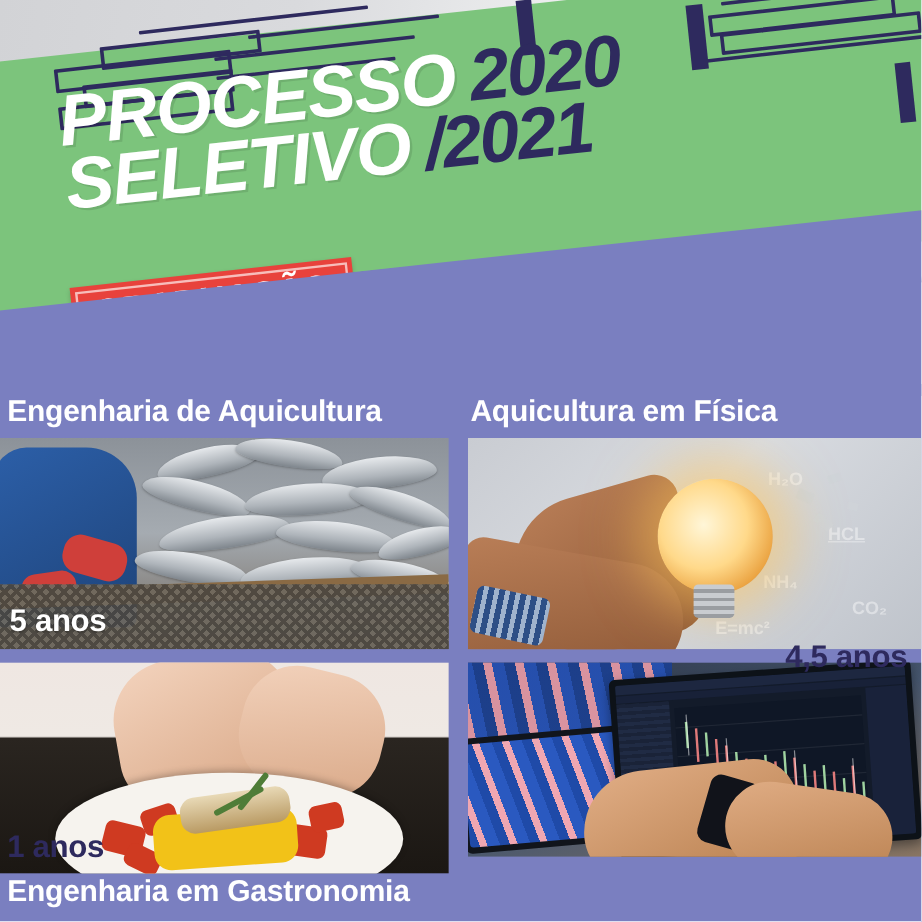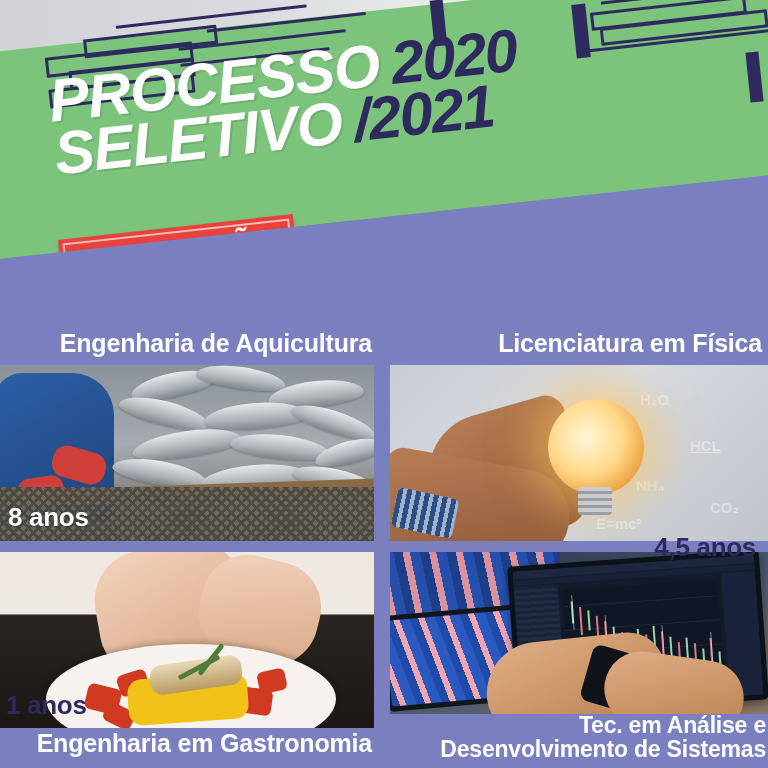--- a/index.html
+++ b/index.html
@@ -61,21 +61,21 @@
   .logo-l3{font-weight:400;font-size:16px;color:#1d1d1b;margin-top:3px;}
 
   
   .purple-sheet{position:absolute;left:-30px;top:262px;width:880px;height:200px;background:#7a7fc0;
                 transform:rotate(-6.2deg);transform-origin:left top;}
 
   
   .body-bg{position:absolute;left:0;top:320px;width:768px;height:448px;background:#7a7fc0;}
 
   .course-title{position:absolute;color:#ffffff;font-weight:700;font-size:25px;letter-spacing:-.2px;
-                text-align:right;line-height:1.04;white-space:nowrap;}
+                text-align:left;line-height:1.04;white-space:nowrap;}
   .ct-1{left:6px;top:330px;width:366px;}
   .ct-2{left:392px;top:330px;width:370px;}
   .ct-3{left:6px;top:730px;width:366px;}
   .ct-4{left:388px;top:714px;width:378px;white-space:normal;font-size:23px;}
 
   .cell{position:absolute;overflow:hidden;}
   .c1{left:0px;top:365px;width:374px;height:176px;}
   .c2{left:390px;top:365px;width:442px;height:176px;}
   .c3{left:0px;top:552px;width:374px;height:176px;}
   .c4{left:390px;top:552px;width:378px;height:162px;}
@@ -215,21 +215,21 @@
     </div>
 
 
     <div class="purple-sheet"></div>
   </div>
 
   <div class="body-bg"></div>
 
   <div class="course-title ct-1">Engenharia de Aquicultura</div>
 
-  <div class="course-title ct-2">Licenciatura em Física</div>
+  <div class="course-title ct-2">Aquicultura em Física</div>
 
   <div class="cell c1">
     <div class="art-fish">
       <div class="worker"></div>
       <div class="glove"></div>
       <div class="glove2"></div>
       <div class="fish" style="left:130px;top:8px;width:86px;height:24px;transform:rotate(-12deg);"></div>
       <div class="fish" style="left:196px;top:2px;width:90px;height:22px;transform:rotate(8deg);"></div>
       <div class="fish" style="left:268px;top:16px;width:96px;height:26px;transform:rotate(-6deg);"></div>
       <div class="fish" style="left:118px;top:36px;width:92px;height:24px;transform:rotate(14deg);"></div>
@@ -238,21 +238,21 @@
       <div class="fish" style="left:132px;top:66px;width:110px;height:26px;transform:rotate(-8deg);"></div>
       <div class="fish" style="left:230px;top:70px;width:100px;height:24px;transform:rotate(6deg);"></div>
       <div class="fish" style="left:314px;top:76px;width:72px;height:22px;transform:rotate(-14deg);"></div>
       <div class="fish" style="left:112px;top:96px;width:96px;height:24px;transform:rotate(10deg);"></div>
       <div class="fish" style="left:200px;top:100px;width:108px;height:26px;transform:rotate(-5deg);"></div>
       <div class="fish" style="left:292px;top:104px;width:86px;height:22px;transform:rotate(12deg);"></div>
       <div class="plank"></div>
       <div class="net"></div>
     </div>
   </div>
-  <div class="dur dur-w d1">8 anos</div>
+  <div class="dur dur-w d1">5 anos</div>
 
   <div class="cell c2">
     <div class="art-phys">
       <div class="chalk" style="left:250px;top:26px;">H₂O</div>
       <div class="chalk" style="left:300px;top:72px;text-decoration:underline;">HCL</div>
       <div class="chalk" style="left:246px;top:112px;">NH₄</div>
       <div class="chalk" style="left:320px;top:134px;">CO₂</div>
       <div class="chalk" style="left:206px;top:150px;">E=mc²</div>
       <div class="shard" style="left:274px;top:44px;width:14px;height:9px;transform:rotate(24deg);"></div>
       <div class="shard" style="left:300px;top:30px;width:11px;height:7px;transform:rotate(-18deg);"></div>
@@ -328,18 +328,14 @@
             <div class="cw" style="left:97px;top:42px;height:42px;"></div>
             <div class="cw" style="left:145px;top:52px;height:48px;"></div>
           </div>
         </div>
       </div>
       <div class="hand-dev"></div>
       <div class="wristband"></div>
       <div class="hand-dev2"></div>
     </div>
   </div>
-  <div class="course-title ct-4">
-    <div>Tec. em Análise e</div>
-    <div>Desenvolvimento de Sistemas</div>
-  </div>
 
 </div>
 
 </body></html>

